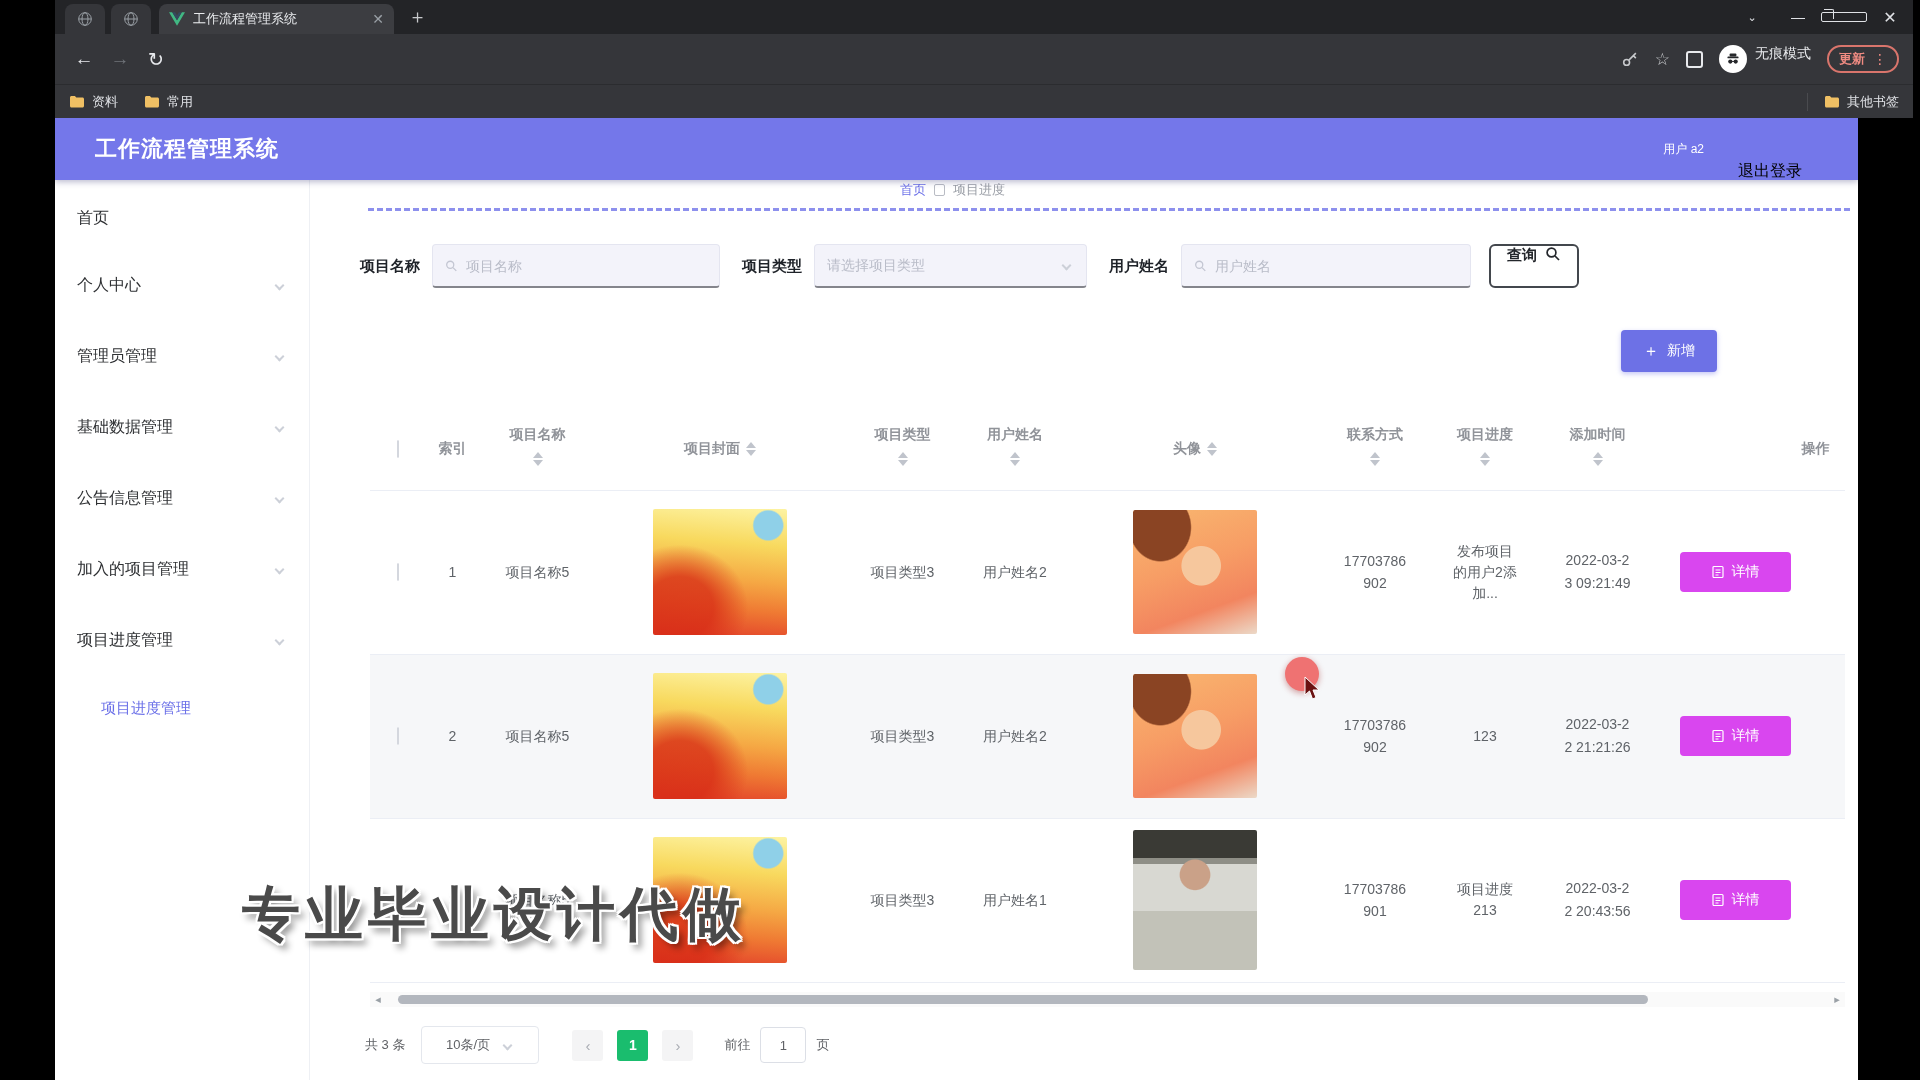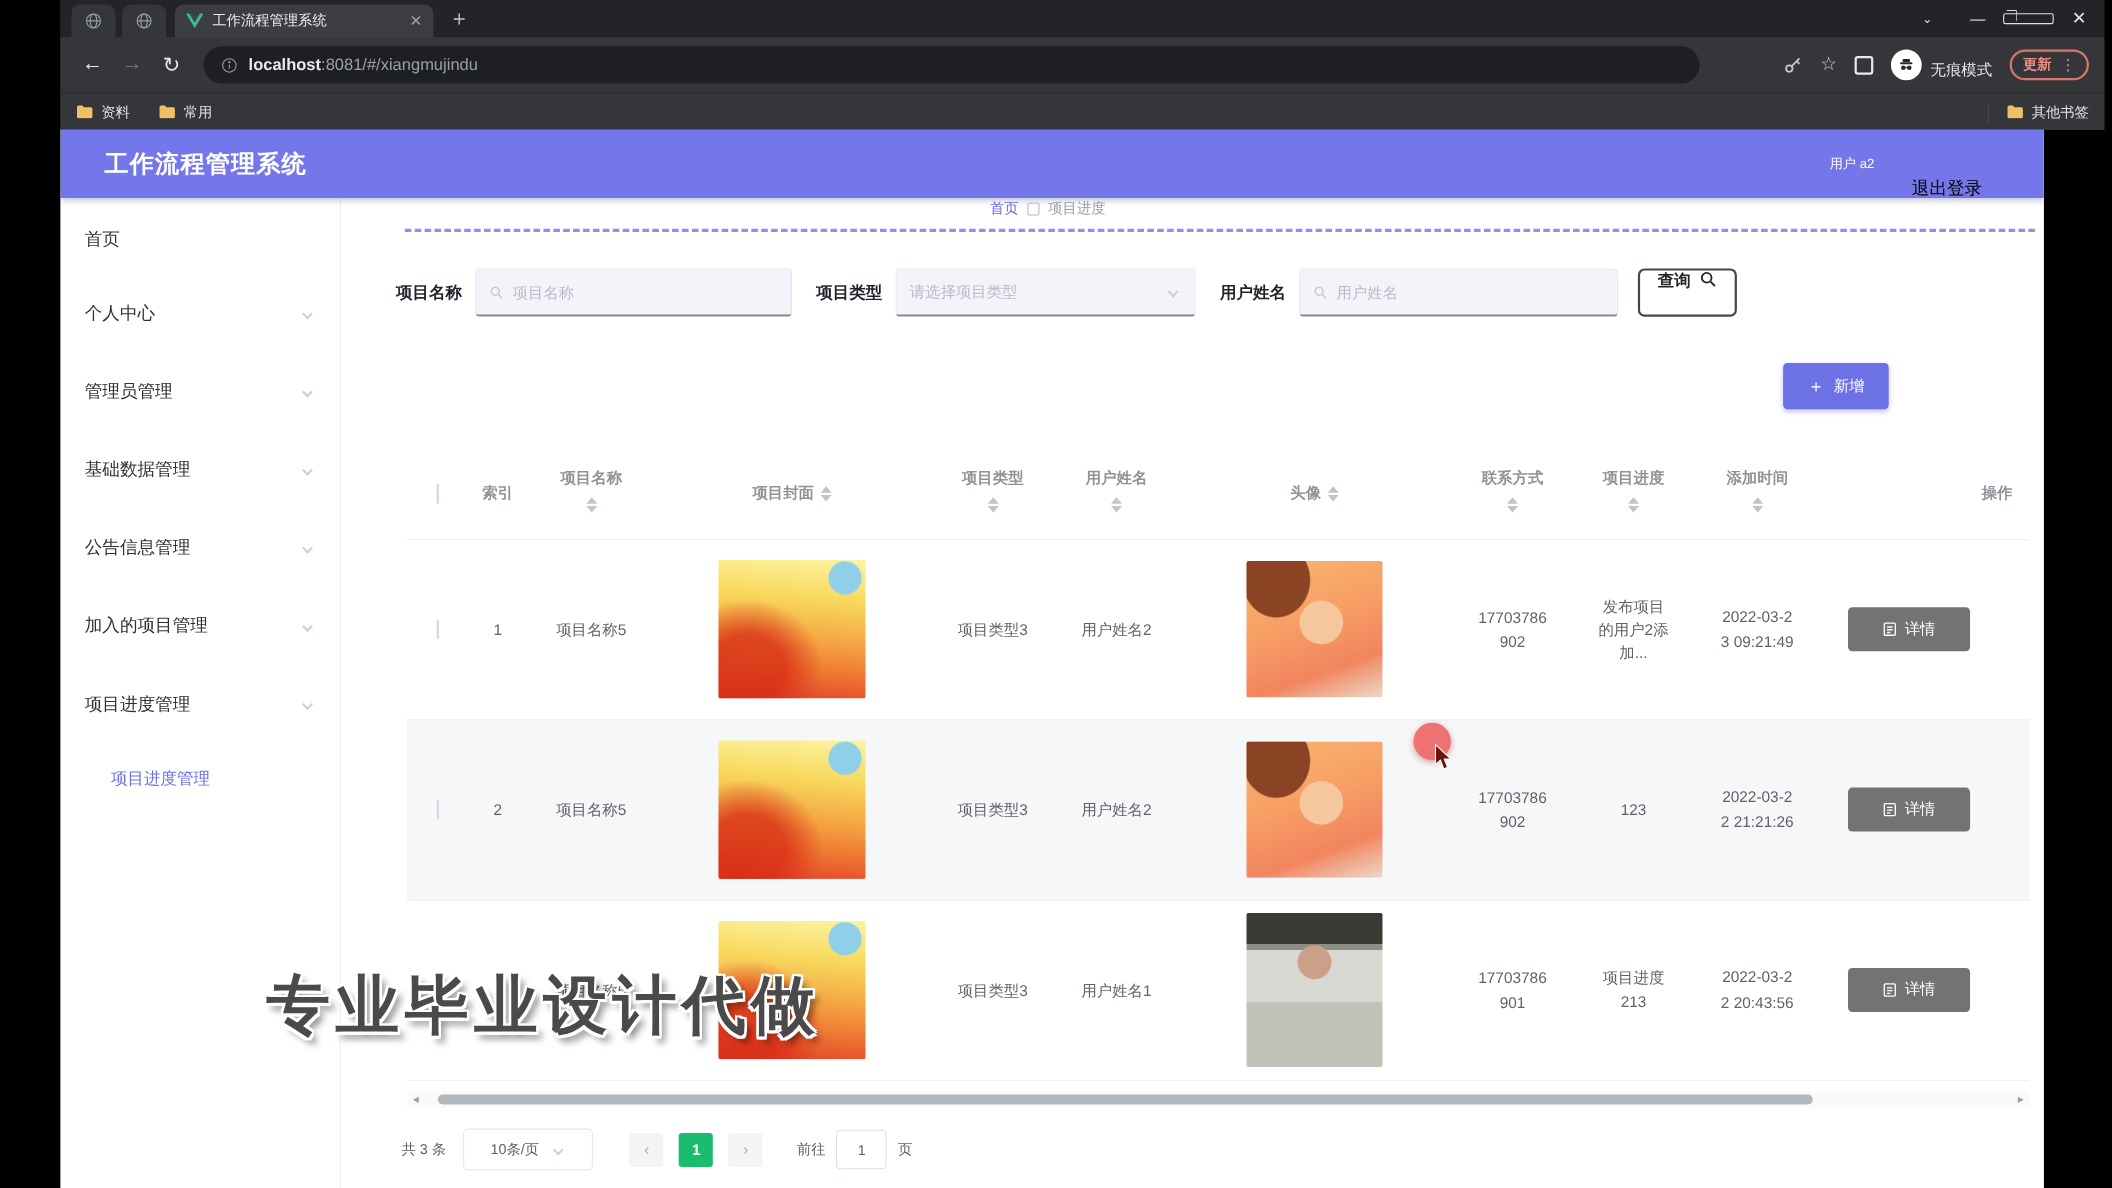--- a/index.html
+++ b/index.html
@@ -21,21 +21,21 @@
   .wc-restore:before { content:""; position:absolute; left:2px; top:-4px; width:9px; height:9px; border-top:1px solid #dfe1e5; border-right:1px solid #dfe1e5; border-radius:0 2px 0 0; }
 
   .addrbar { height:50px; background:#35363a; display:flex; align-items:center; padding:0 14px; gap:6px; }
   .nav-ico { font-size:19px; color:#e8eaed; width:30px; text-align:center; }
   .nav-ico.dim { color:#70747a; }
   .omnibox { height:34px; background:#1e1f22; border-radius:17px; flex:1; max-width:1360px; display:flex; align-items:center; padding:0 16px; gap:10px; margin:0 8px; }
   .url { font-size:15px; color:#e8eaed; white-space:nowrap; }
   .url .rest { color:#9aa0a6; }
   .addr-right { display:flex; align-items:center; gap:16px; margin-left:auto; }
   .sidepanel-ico { width:17px; height:17px; border:2px solid #e8eaed; border-radius:3px; }
-  .incog { display:flex; align-items:flex-end; gap:8px; }
+  .incog { display:flex; align-items:flex-start; gap:8px; }
   .incog-circle { width:28px; height:28px; border-radius:50%; background:#fff; display:flex; align-items:center; justify-content:center; }
   .incog-label { color:#e8eaed; font-size:14px; }
   .update-pill { border:2px solid #d9756c; border-radius:15px; padding:3px 10px; display:flex; align-items:center; gap:8px; }
   .update-pill b { color:#f08b82; font-size:13px; font-weight:bold; }
   .update-pill i { color:#f08b82; font-style:normal; font-size:14px; letter-spacing:0; }
 
   .bookmarks { height:34px; background:#35363a; border-top:1px solid #2b2c2f; display:flex; align-items:center; padding:0 14px; gap:8px; }
   .bm { display:flex; align-items:center; gap:7px; color:#dfe1e5; font-size:13px; margin-right:18px; }
   .bm-right { margin-left:auto; display:flex; align-items:center; gap:7px; color:#dfe1e5; font-size:13px; border-left:1px solid #4a4b4f; padding-left:16px; }
 
@@ -97,21 +97,21 @@
       linear-gradient(185deg,#fdf3a2 0%,#f8d95e 28%,#f5a844 55%,#ef7a33 76%,#e2402a 100%); }
   .avatar-f { width:124px; height:124px; margin:0 auto; border-radius:2px;
     background:
       radial-gradient(ellipse at 22% 14%, #8a4423 0 22%, rgba(0,0,0,0) 23%),
       radial-gradient(circle at 55% 45%, #f6c79d 0 20%, rgba(0,0,0,0) 21%),
       linear-gradient(160deg,#f9b870 0%,#f79d65 45%,#f2855f 75%,#ecd9c8 100%); }
   .avatar-m { width:124px; height:140px; margin:0 auto; border-radius:2px;
     background:
       radial-gradient(circle at 50% 32%, #caa188 0 13%, rgba(0,0,0,0) 14%),
       linear-gradient(180deg,#3a3a35 0 20%, #8e8e86 20% 24%, #d8d8d2 24% 58%, #c2c2b8 58% 100%); }
-  .detail-btn { display:inline-flex; align-items:center; gap:7px; background:#737373; color:#fff; border-radius:4px; padding:11px 31px; font-size:14px; }
+  .detail-btn { display:inline-flex; align-items:center; gap:7px; background:#d946ef; color:#fff; border-radius:4px; padding:11px 31px; font-size:14px; }
   td.op-cell { padding-right:115px; }
   th.op-head { padding-left:46px; }
 
   .hscroll { position:absolute; top:812px; left:60px; width:1475px; height:15px; background:#fafafa; display:flex; align-items:center; }
   .hs-arrow { color:#9aa0a6; font-size:11px; width:16px; text-align:center; }
   .hs-track { flex:1; position:relative; height:15px; }
   .hs-thumb { position:absolute; left:12px; top:3px; width:1250px; height:9px; background:#b3b7be; border-radius:5px; }
 
   .pagination { position:absolute; top:846px; left:55px; display:flex; align-items:center; font-size:13px; color:#606266; }
   .pg-total { margin-right:16px; }
@@ -160,28 +160,20 @@
       <span>—</span>
       <span><span class="wc-restore"></span></span>
       <span style="font-size:16px;">✕</span>
     </div>
   </div>
 
   <div class="addrbar">
     <span class="nav-ico">←</span>
     <span class="nav-ico dim">→</span>
     <span class="nav-ico">↻</span>
-    <div class="omnibox">
-      <svg width="15" height="15" viewBox="0 0 16 16" fill="none" stroke="#9aa0a6">
-          <circle cx="8" cy="8" r="6.5"></circle>
-          <path d="M8 7.2v4"></path>
-          <circle cx="8" cy="4.8" r="0.6" fill="#9aa0a6"></circle>
-        </svg>
-      <span class="url"><b>localhost</b><span class="rest">:8081/#/xiangmujindu</span></span>
-    </div>
     <div class="addr-right">
       <svg width="18" height="18" viewBox="0 0 16 16" fill="none" stroke="#c7c9cc" stroke-width="1.4">
           <circle cx="5" cy="11" r="2.6"></circle>
           <path d="M7.2 8.8L13.2 2.8M11 5l2.2 2.2"></path>
         </svg>
       <span style="color:#c7c9cc;font-size:17px;">☆</span>
       <span class="sidepanel-ico"></span>
       <div class="incog">
         <span class="incog-circle">
           <svg width="16" height="16" viewBox="0 0 16 16" fill="#26282b">

